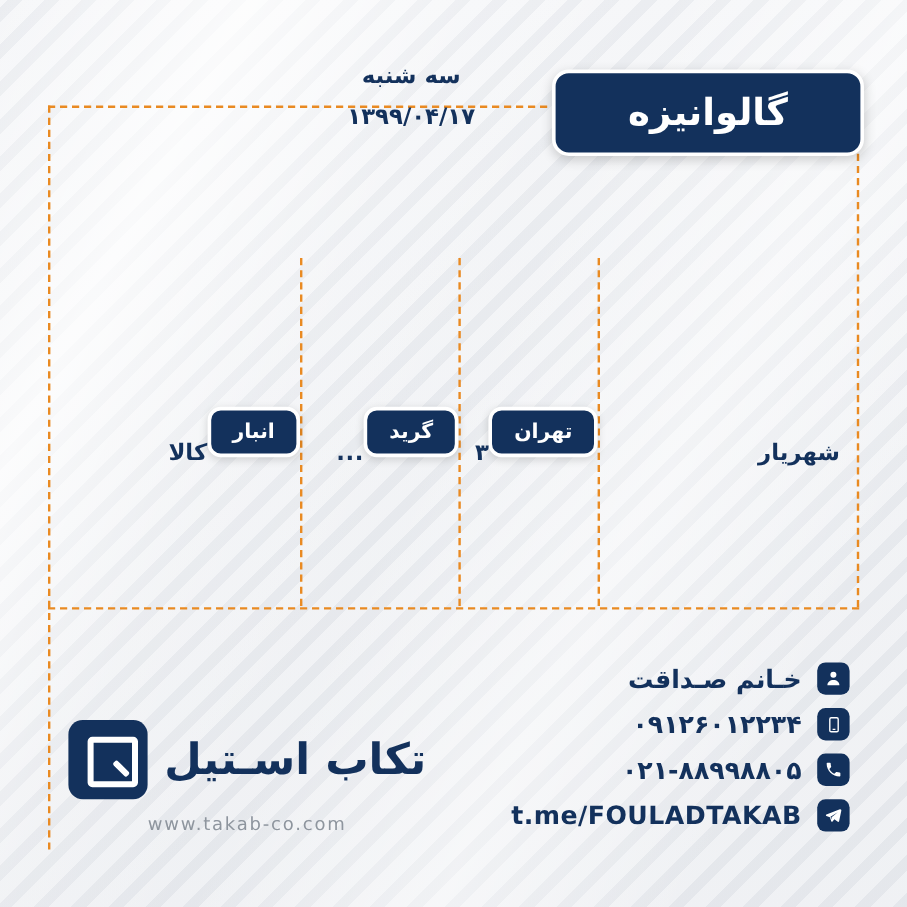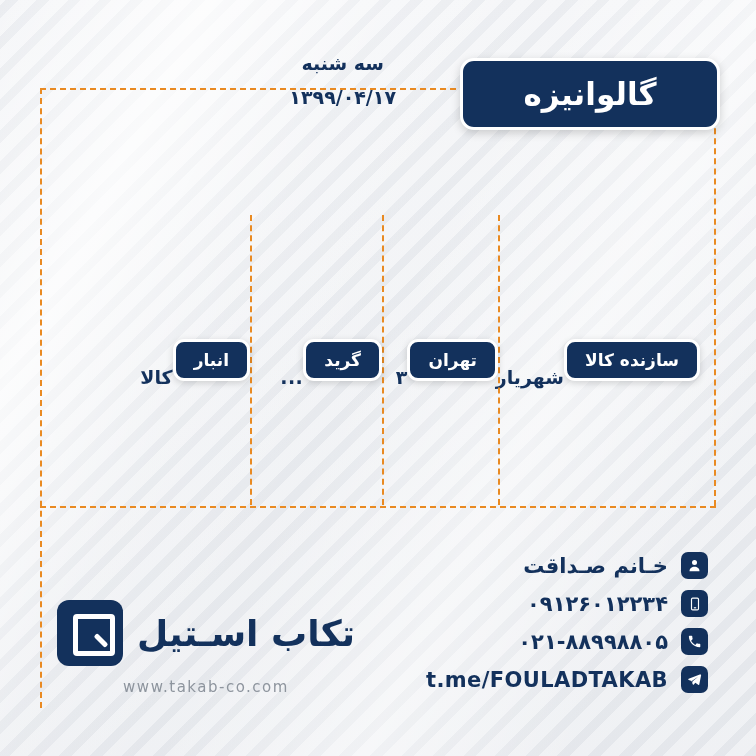--- a/index.html
+++ b/index.html
@@ -255,21 +255,20 @@
     <span>گالوانیزه</span>
   </div>
 
   <div id="date-block">
     <div id="date-day">سه شنبه</div>
     <div id="date-value">۱۳۹۹/۰۴/۱۷</div>
   </div>
 
   <div id="table">
     <div class="col w-maker">
-      <div class="col-header">سازنده کالا</div>
       <div class="col-value">شهریار</div>
     </div>
     <div class="col w-thick">
       <div class="col-header">تهران</div>
       <div class="col-value">۳</div>
     </div>
     <div class="col w-grade">
       <div class="col-header">گرید</div>
       <div class="col-value">...</div>
     </div>

